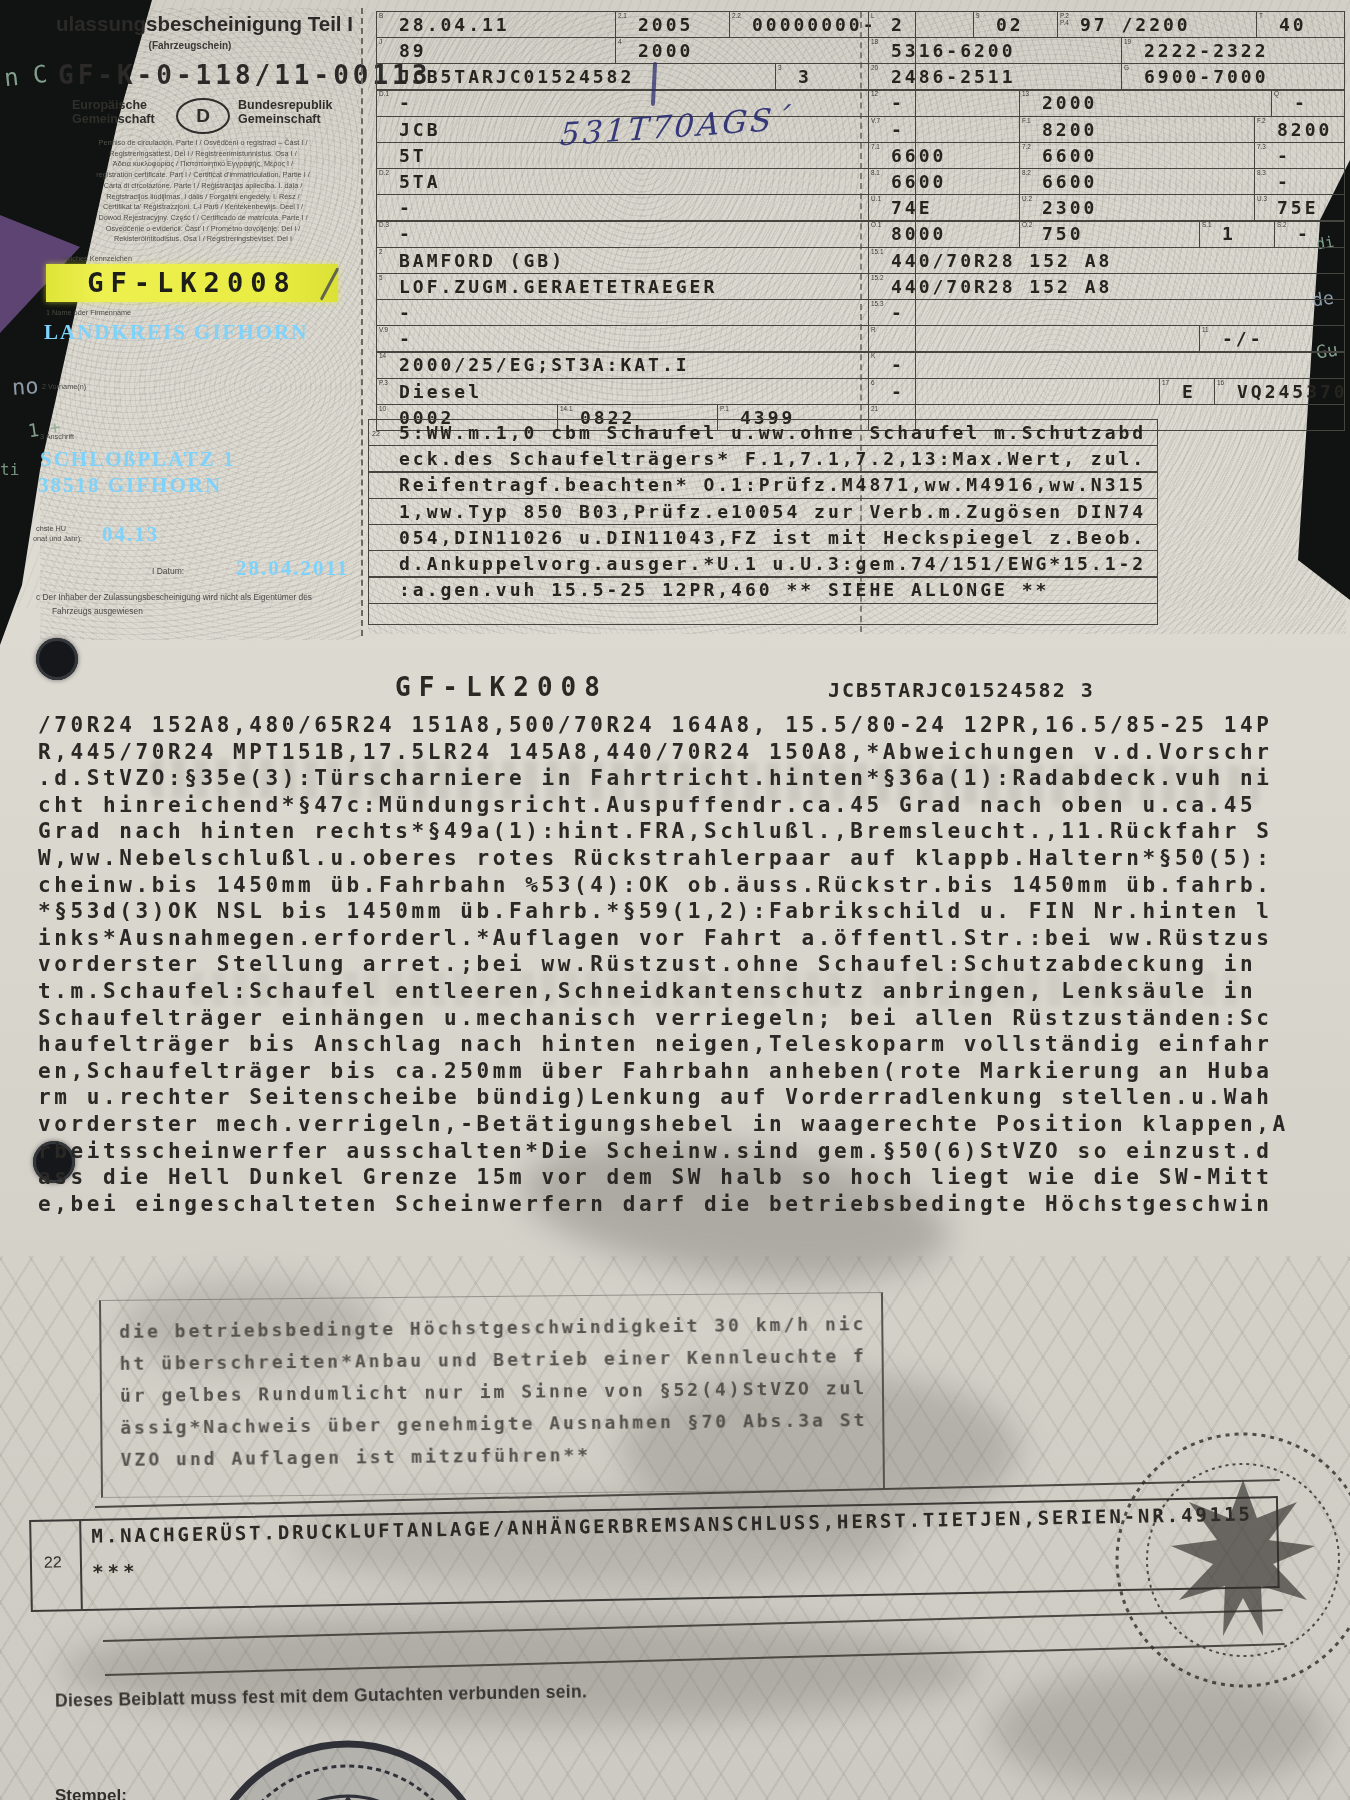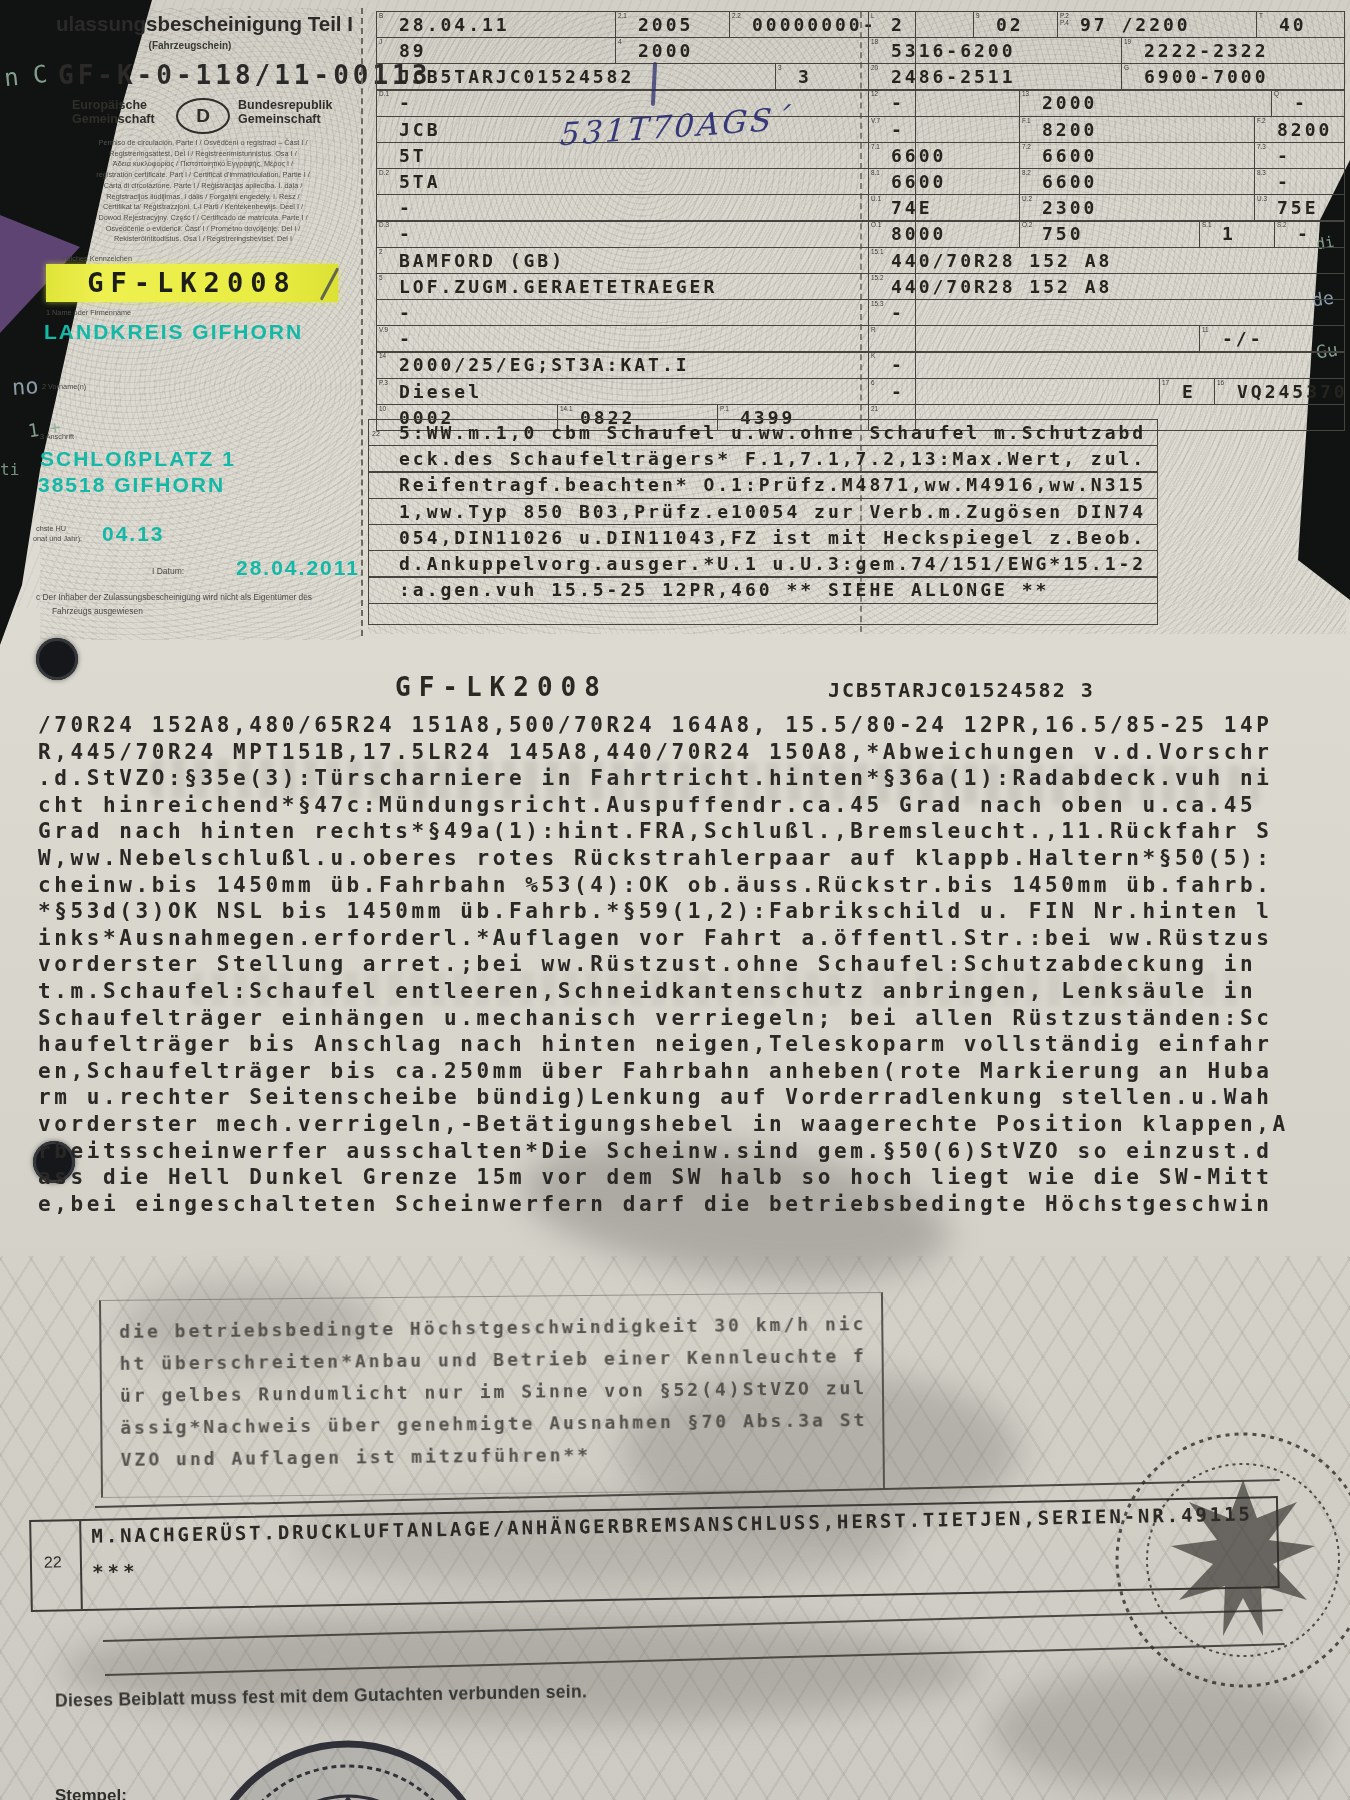--- a/index.html
+++ b/index.html
@@ -43,21 +43,21 @@
     border-radius:50%;text-align:center;line-height:31px;font-size:19px;font-weight:bold;color:#2f2e2b;}
   #multiling{position:absolute;left:44px;top:138px;width:318px;text-align:center;
     font-size:7.3px;line-height:10.7px;color:#504e4a;}
   .tiny{position:absolute;font-size:7.3px;color:#4a4946;}
   .plateband{position:absolute;left:46px;top:264px;width:292px;height:38px;
     background:linear-gradient(90deg,#dfe438,#eef04f 18%,#e9ec42 78%,#dce135);
     box-shadow:0 0 6px rgba(230,235,60,.6);}
   .plateband span{display:block;text-align:center;line-height:38px;
     font-family:"DejaVu Sans Mono",monospace;font-size:27px;font-weight:bold;letter-spacing:7px;color:#1d1d1a;}
   .penmark{position:absolute;background:#3a3d56;opacity:.75;border-radius:2px;}
-  .mono-val{position:absolute;font-family:Liberation Sans, sans-serif;font-weight:bold;color:#14b8a6;}
+  .mono-val{position:absolute;font-family:Liberation Serif, serif;font-weight:bold;color:#7dd3fc;}
   .dashv{position:absolute;border-left:2px dashed #6b685f;}
   
   #ltable{position:absolute;left:376px;top:12px;width:540px;}
   #rtable{position:absolute;left:868px;top:12px;width:477px;}
   .frow{display:flex;height:25.5px;border:1.3px solid #46443f;margin-top:-1.3px;box-sizing:content-box;}
   .fcell{position:relative;border-left:1.3px solid #46443f;box-sizing:border-box;overflow:visible;}
   .fcell:first-child{border-left:none;}
   .flbl{position:absolute;left:2px;top:0px;font-size:6.4px;line-height:7px;color:#3b3a37;white-space:pre-line;}
   .fval{display:block;white-space:nowrap;padding-left:22px;line-height:25px;
     font-family:"DejaVu Sans Mono",monospace;font-size:18px;font-weight:bold;letter-spacing:3px;color:#26241f;}

